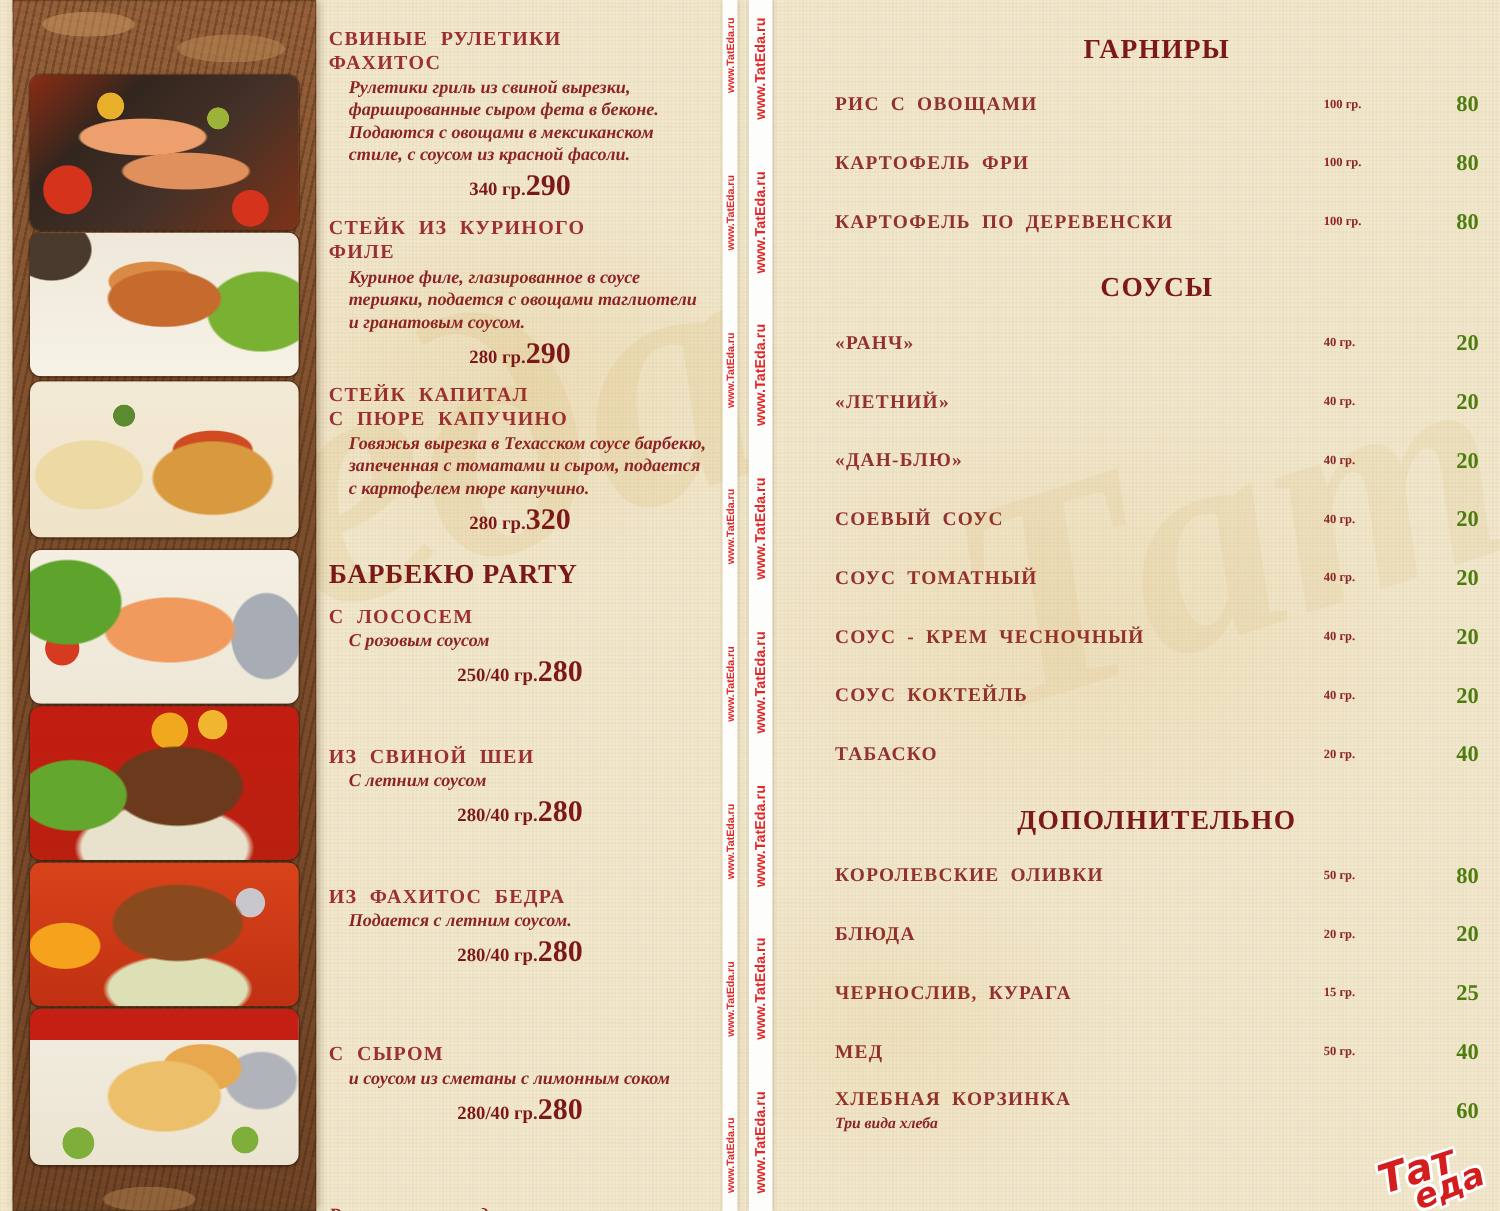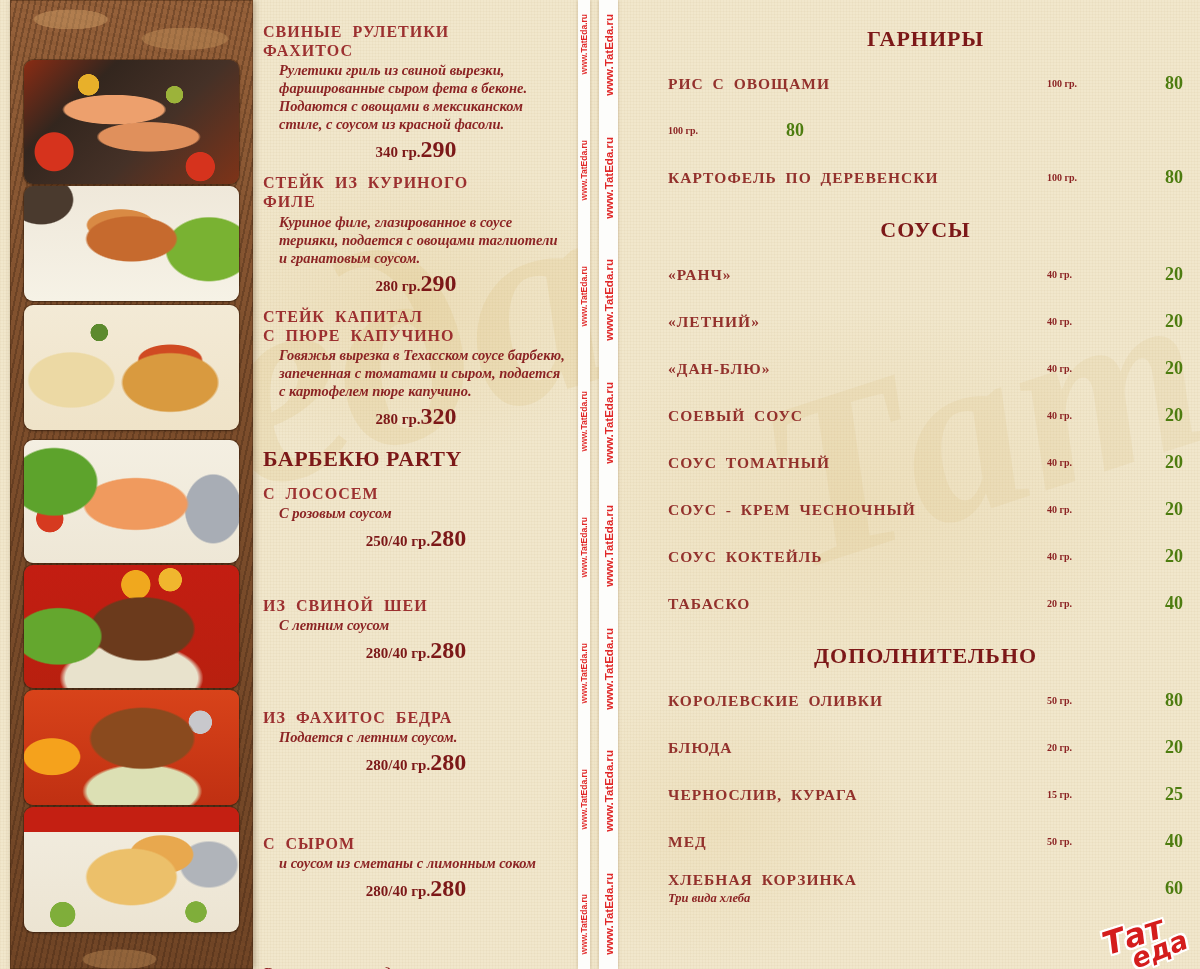--- a/index.html
+++ b/index.html
@@ -105,21 +105,21 @@
   .strip.b{left:599px;width:19px;}
   .vtext{writing-mode:vertical-rl;transform:rotate(180deg);color:#e02828;font-weight:bold;
          font-family:"Liberation Sans",sans-serif;white-space:nowrap;}
   .strip.a .vtext{font-size:8.5px;}
   .strip.b .vtext{font-size:11.5px;}
   
   .right-col{position:absolute;left:640px;top:0;width:555px;box-sizing:border-box;padding:0 12px 0 28px;}
   .r-title{font-size:22px;font-weight:bold;color:#7c1818;text-align:center;letter-spacing:1px;
            margin:16px 0 8px 0;}
   .rsec:first-child .r-title{margin-top:26px;}
-  .r-row{display:flex;align-items:center;height:47px;gap:12px;}
+  .r-row{display:flex;align-items:center;height:47px;}
   .r-name{flex:1;font-size:15.5px;font-weight:bold;color:#93312c;letter-spacing:1px;word-spacing:4px;}
   .r-note{font-size:12.5px;font-style:italic;font-weight:bold;color:#8c2424;letter-spacing:0;word-spacing:0;margin-top:2px;}
   .r-weight{width:72px;font-size:10px;color:#8c2424;font-weight:bold;text-align:left;}
   .r-price{width:52px;font-size:18px;font-weight:bold;color:#4d7c0f;text-align:right;}
   
   .logo{position:absolute;right:14px;bottom:6px;color:#d41d1d;font-weight:bold;font-style:italic;
         font-family:"DejaVu Sans",sans-serif;transform:rotate(-14deg);line-height:.8;
         text-shadow:2px 0 0 #fff,-2px 0 0 #fff,0 2px 0 #fff,0 -2px 0 #fff,
                     2px 2px 0 #fff,-2px -2px 0 #fff,2px -2px 0 #fff,-2px 2px 0 #fff;}
   .logo .l1{display:block;font-size:32px;transform:rotate(-4deg);}
@@ -239,20 +239,23 @@
     <div class="rsec">
       <h2 class="r-title">ГАРНИРЫ</h2>
       <div class="r-row">
         <div class="r-name">
           <div>РИС С ОВОЩАМИ</div>
         </div>
         <span class="r-weight">100 гр.</span>
         <span class="r-price">80</span>
       </div>
       <div class="r-row">
+        <div class="r-name">
+          <div>КАРТОФЕЛЬ ФРИ</div>
+        </div>
         <span class="r-weight">100 гр.</span>
         <span class="r-price">80</span>
       </div>
       <div class="r-row">
         <div class="r-name">
           <div>КАРТОФЕЛЬ ПО ДЕРЕВЕНСКИ</div>
         </div>
         <span class="r-weight">100 гр.</span>
         <span class="r-price">80</span>
       </div>

